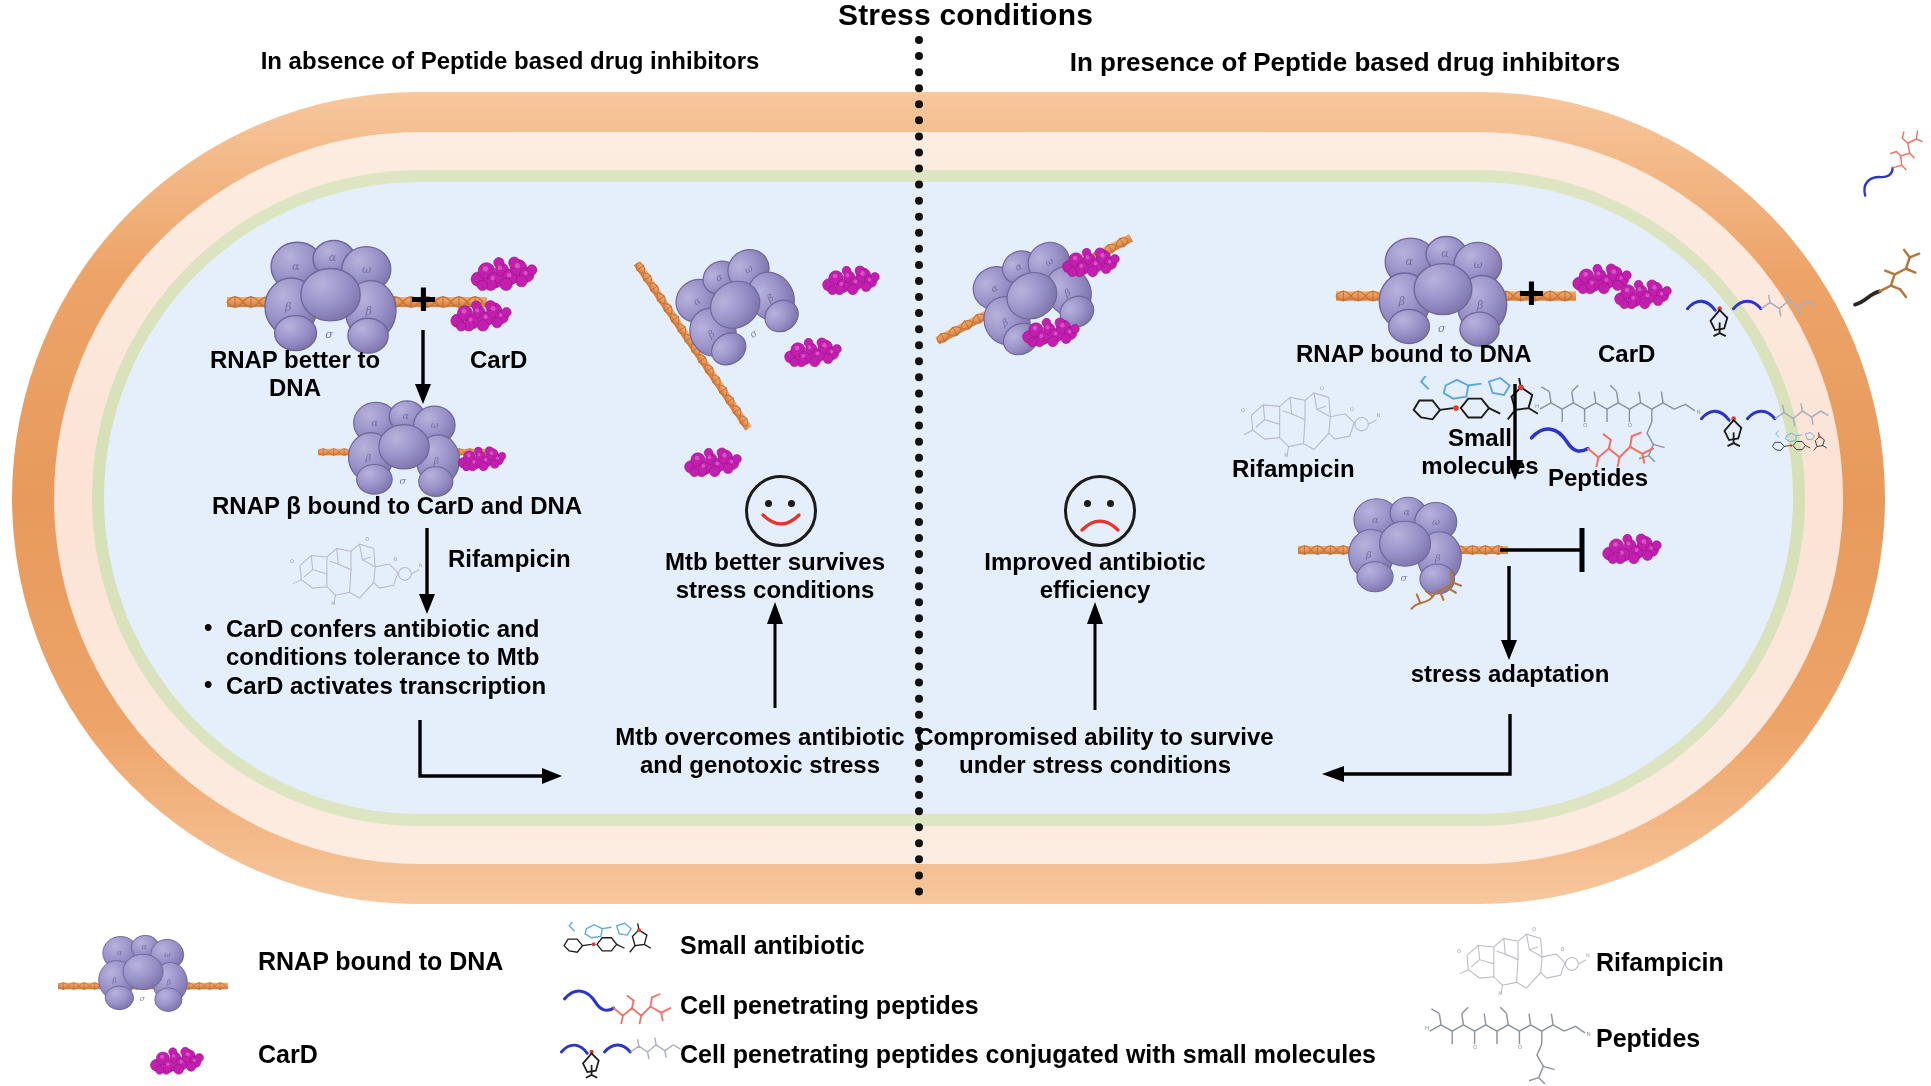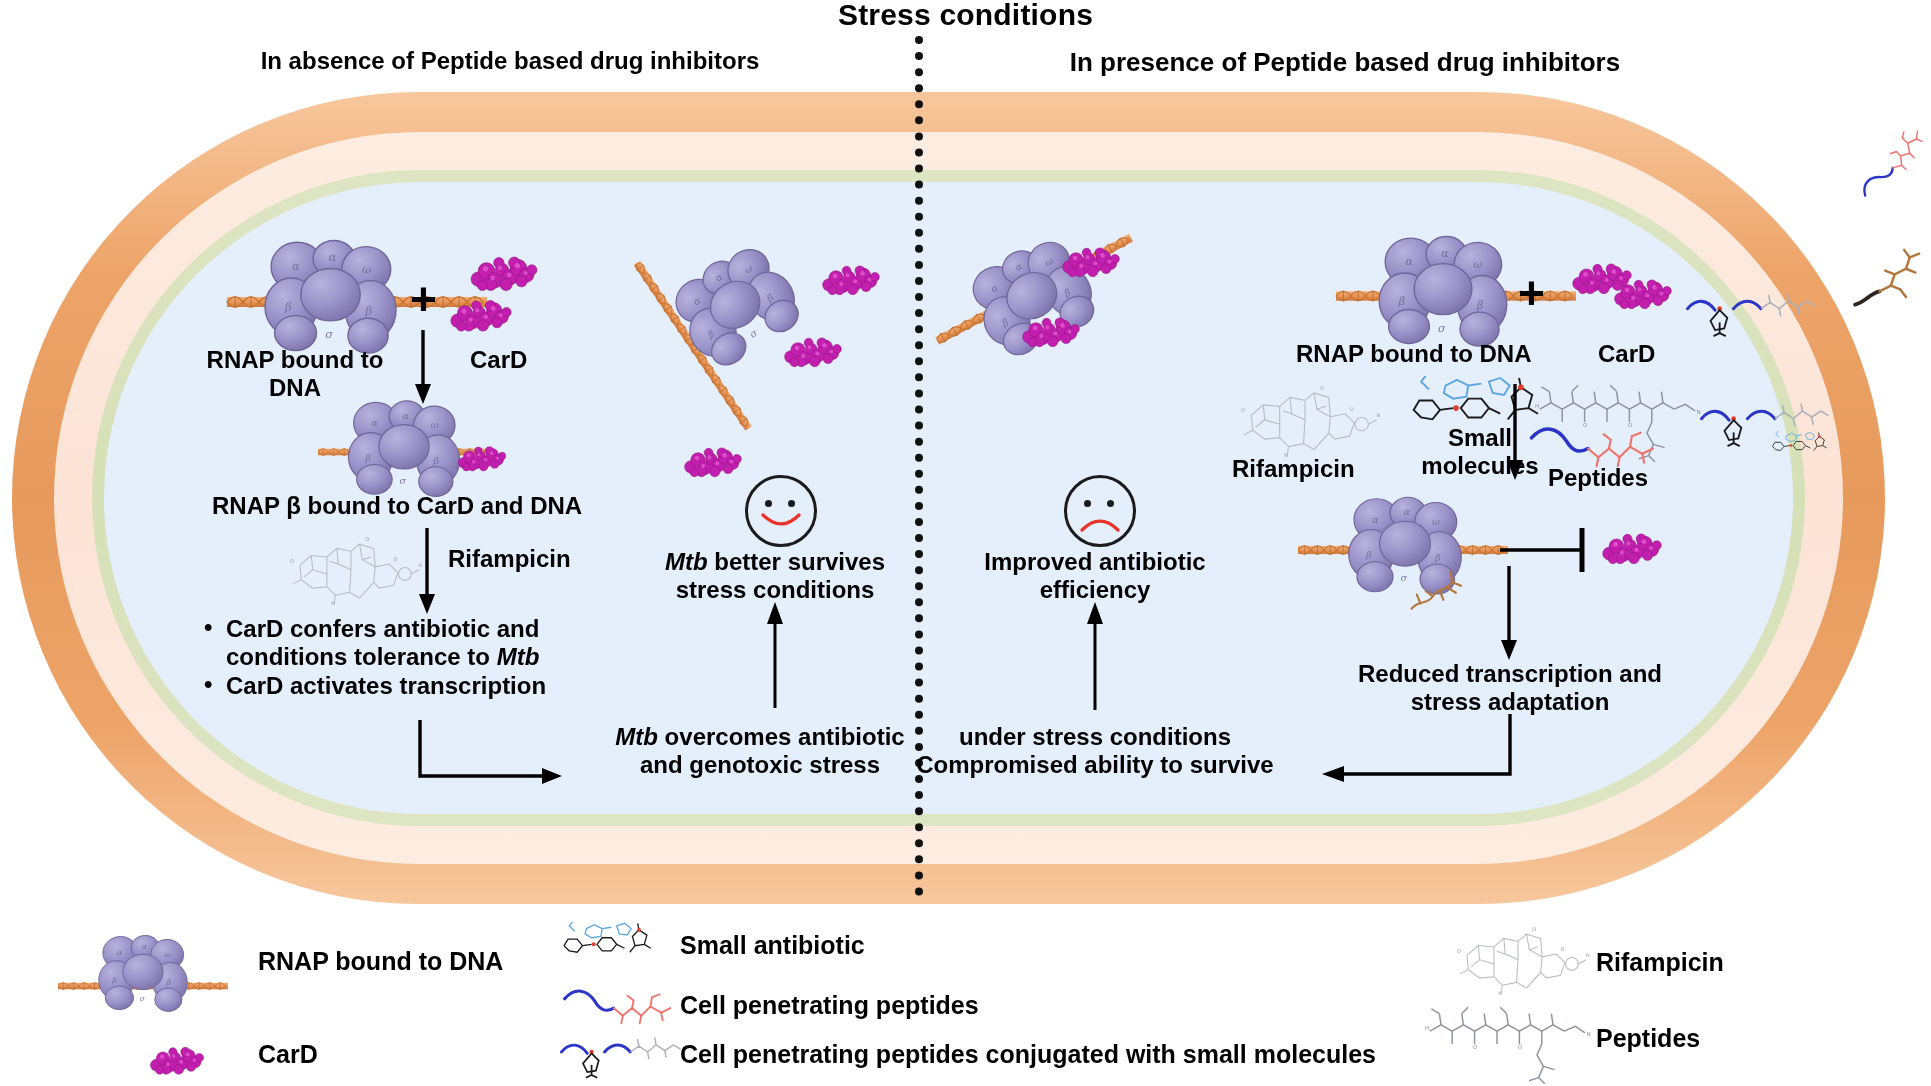--- a/index.html
+++ b/index.html
@@ -23,21 +23,21 @@
   #cell-cytoplasm{left:104px;top:182px;width:1689px;height:632px;border-radius:316px;
       background:#e5eefb;}
 
   
   #divider{left:915px;top:36px;width:0;height:860px;
       border-left:8px dotted #111;}
 
   
   .txt{font-weight:bold;line-height:1.15;}
   .t24{font-size:24px;}
-  .it{font-style:italic;}
+  .it{}
 
   
   .rnap{position:absolute;}
   .rnap svg{display:block;overflow:visible;}
 
   
   .dna{position:absolute;}
 
   
   .card-blob{position:absolute;}
@@ -323,21 +323,21 @@
       <use href="#sym-card" width="72" height="52"></use>
     </svg>
 </div>
 <div class="card-blob abs" style="left:448px;top:292px;">
   <svg width="66" height="48">
       <use href="#sym-card" width="66" height="48"></use>
     </svg>
 </div>
 
 <div class="abs txt t24 ctr" style="left:190px;top:346px;width:210px;">
-  <div>RNAP bound to</div>
+  <div>RNAP better to</div>
   <div>DNA</div>
 </div>
 
 <div class="abs txt t24" style="left:470px;top:346px;">CarD</div>
 
 <svg class="arrow abs" style="left:408px;top:330px;" width="30" height="76">
   <line x1="15" y1="0" x2="15" y2="58" stroke="#000" stroke-width="3.4"></line>
   <polygon points="15,74 7,54 23,54" fill="#000"></polygon>
 </svg>
 
@@ -475,22 +475,22 @@
   <div>Improved antibiotic</div>
   <div>efficiency</div>
 </div>
 
 <svg class="arrow abs" style="left:1080px;top:600px;" width="30" height="110">
   <line x1="15" y1="110" x2="15" y2="22" stroke="#000" stroke-width="3"></line>
   <polygon points="15,2 7,24 23,24" fill="#000"></polygon>
 </svg>
 
 <div class="abs txt t24 ctr" style="left:910px;top:723px;width:370px;">
+  <div>Compromised ability to survive</div>
   <div>under stress conditions</div>
-  <div>Compromised ability to survive</div>
 </div>
 
 <div class="dna abs" style="left:1322px;top:284px;">
   <svg width="268" height="24">
       <use href="#sym-dna" width="268" height="24"></use>
     </svg>
 </div>
 <div class="rnap abs" style="left:1358px;top:226px;">
   <svg width="170" height="128">
       <use href="#sym-rnap" width="170" height="128"></use>
@@ -573,21 +573,20 @@
       <use href="#sym-card" width="64" height="46"></use>
     </svg>
 </div>
 
 <svg class="arrow abs" style="left:1494px;top:566px;" width="30" height="96">
   <line x1="15" y1="0" x2="15" y2="78" stroke="#000" stroke-width="3.4"></line>
   <polygon points="15,94 7,74 23,74" fill="#000"></polygon>
 </svg>
 
 <div class="abs txt t24 ctr" style="left:1340px;top:660px;width:340px;">
-  <div>Reduced transcription and</div>
   <div>stress adaptation</div>
 </div>
 
 <svg class="arrow abs" style="left:1320px;top:712px;" width="200" height="82">
   <path d="M190 2 L190 62 L22 62" fill="none" stroke="#000" stroke-width="3.4"></path>
   <polygon points="2,62 24,54 24,70" fill="#000"></polygon>
 </svg>
 
 <div class="chem abs" style="left:1686px;top:288px;">
   <svg width="130" height="52">

